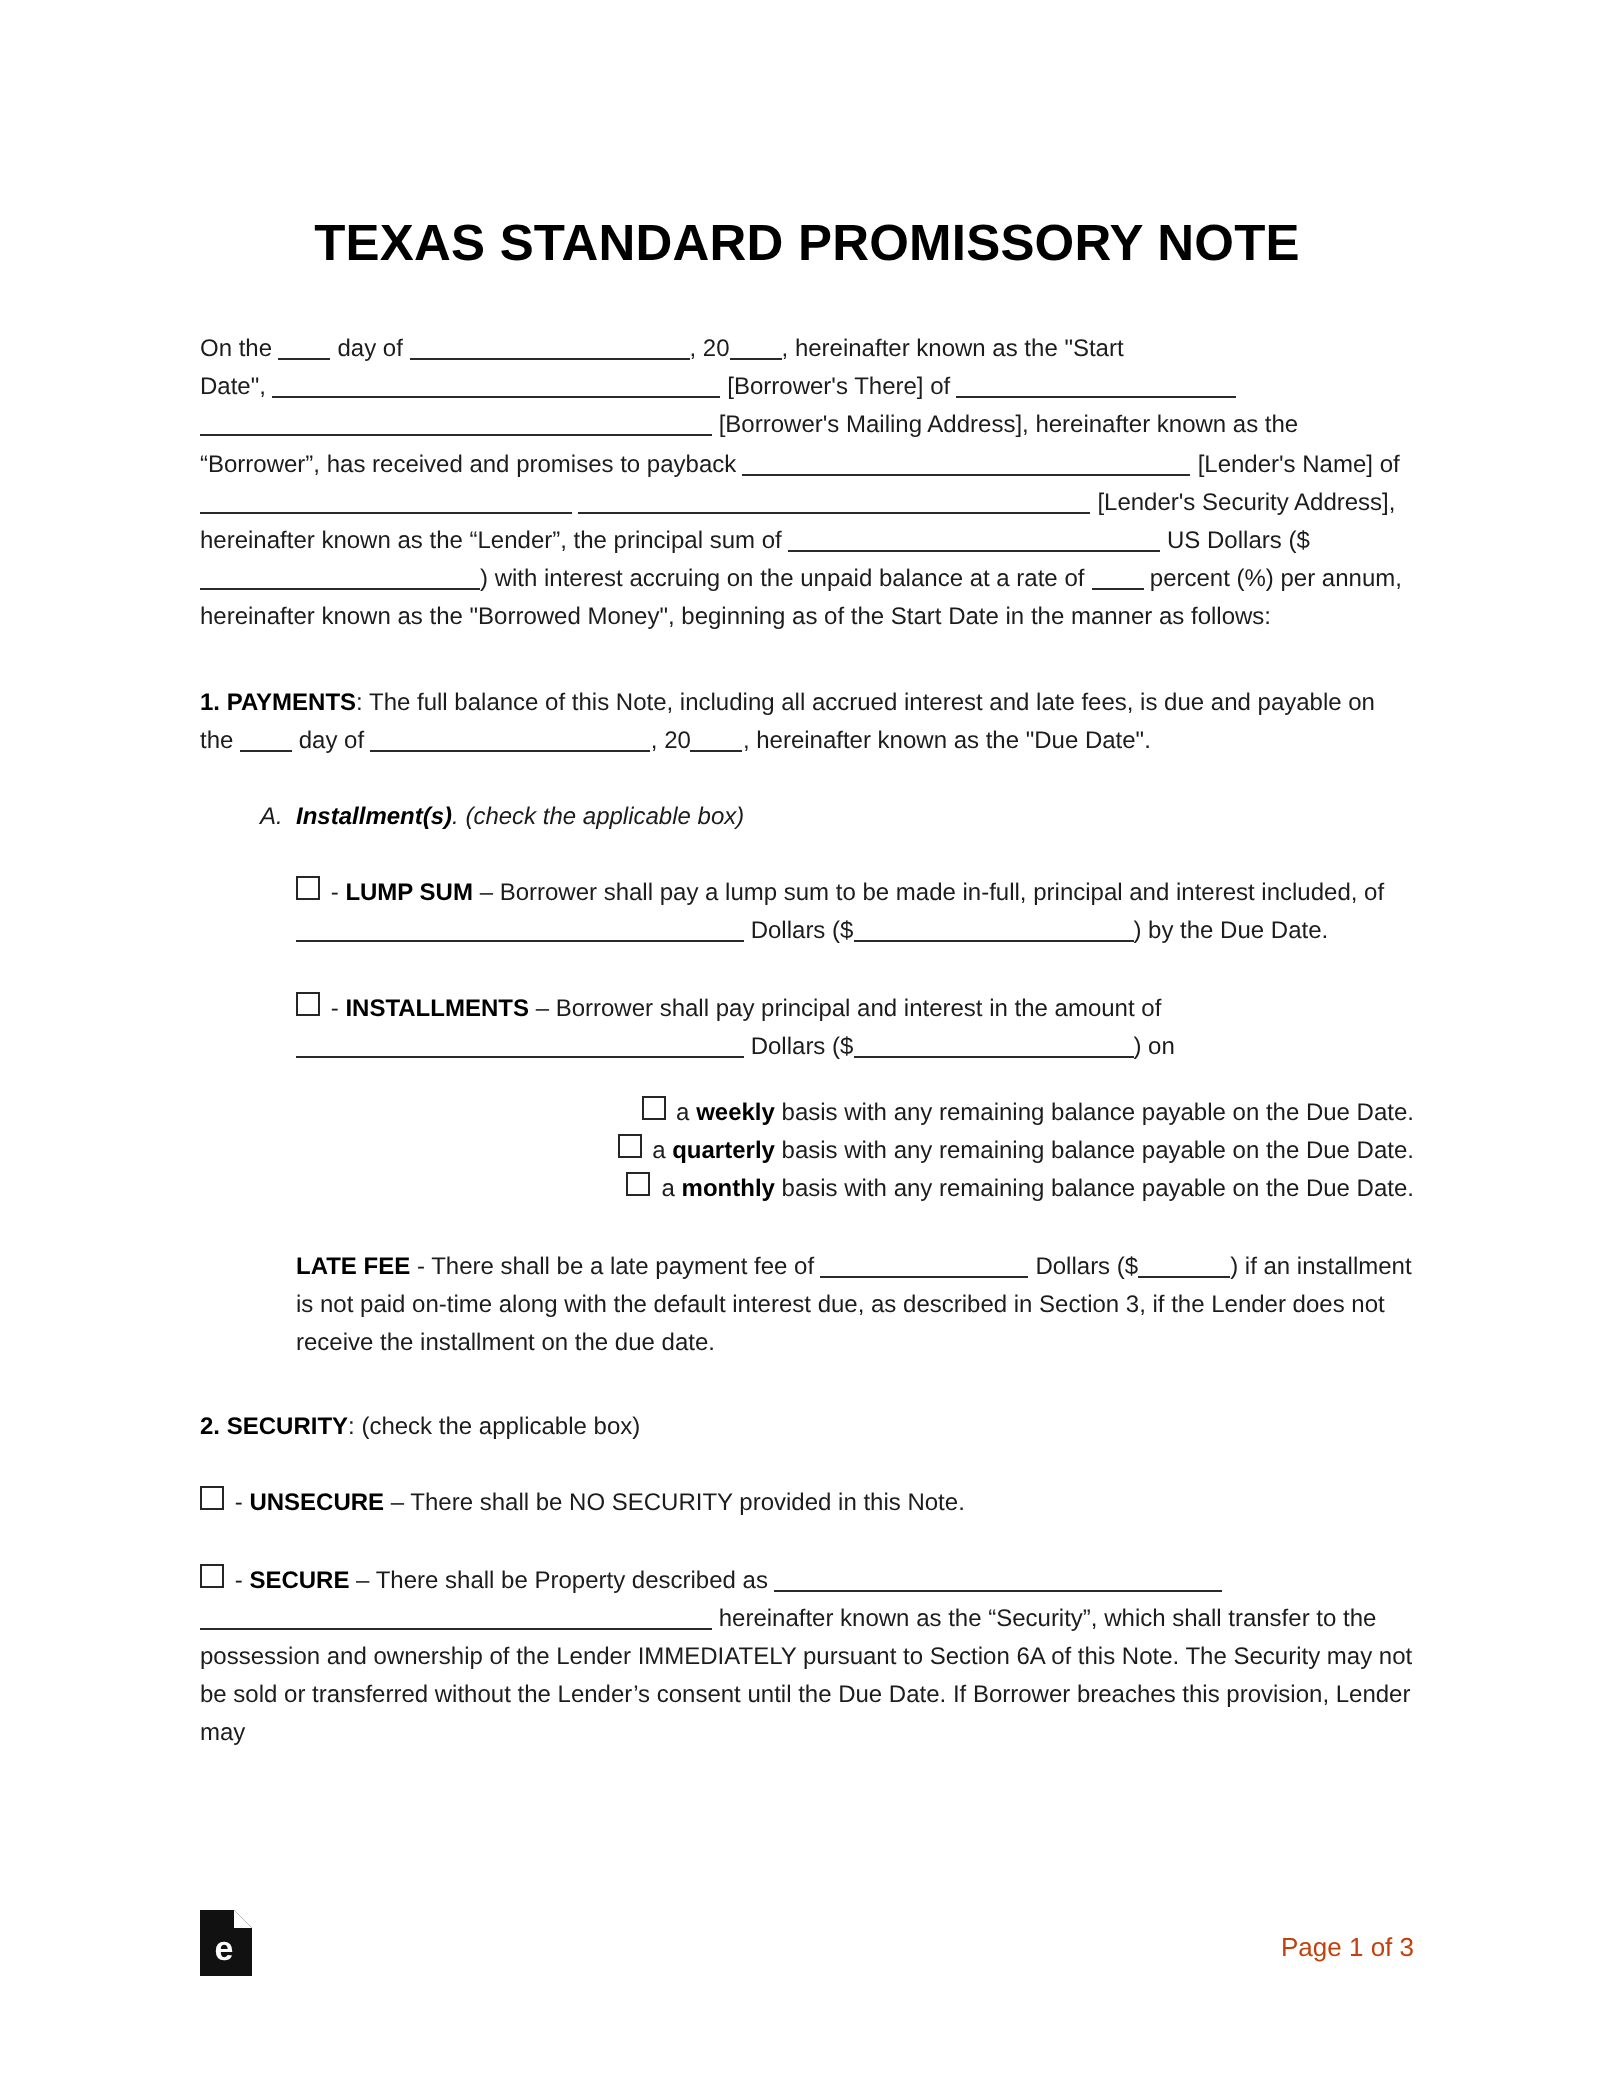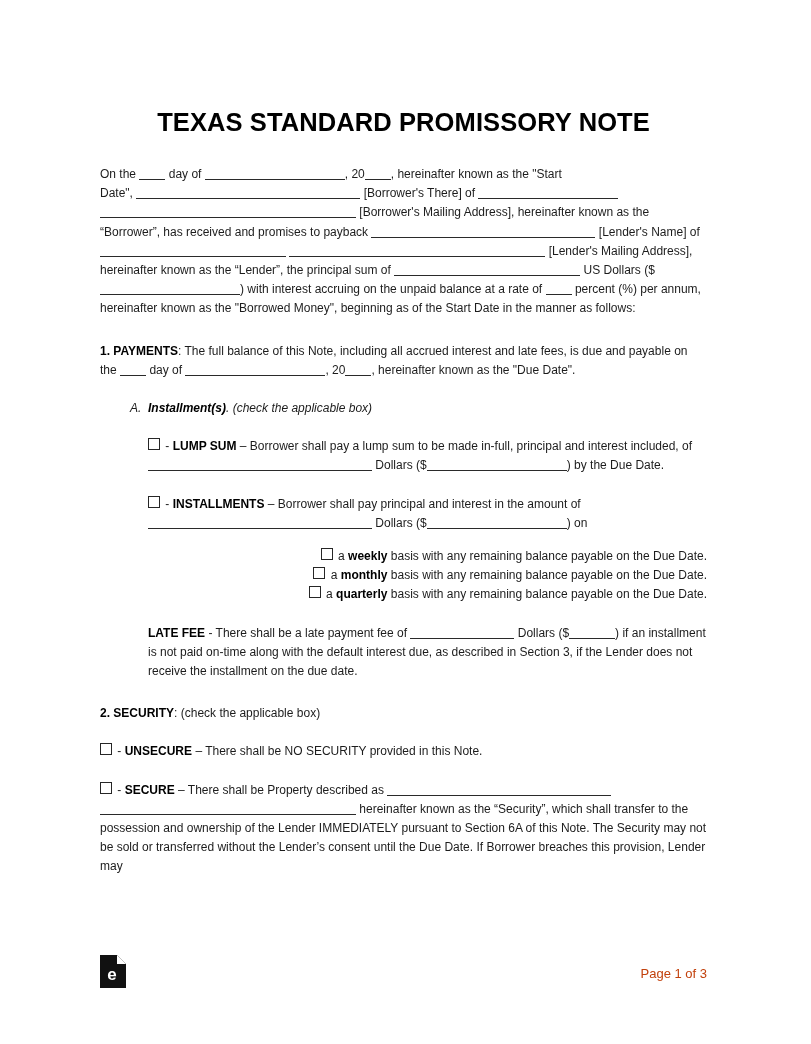--- a/index.html
+++ b/index.html
@@ -119,21 +119,21 @@
 
   <div class="content">
 
     <h1 class="doc-title">TEXAS STANDARD PROMISSORY NOTE</h1>
 
     <p class="para"><span>On the</span> <span class="bl bl-xxs"></span> <span>day of</span> <span class="bl bl-m"></span><span>, 20</span><span class="bl bl-xxs"></span><span>, hereinafter known as the "Start</span><br>
     <span>Date",</span> <span class="bl bl-xl"></span> <span>[Borrower's There] of</span> <span class="bl bl-m"></span>
     <span class="bl bl-xxl"></span> <span>[Borrower's Mailing</span>
     <span>Address], hereinafter known as the “Borrower”, has received and promises to payback</span>
     <span class="bl bl-xl"></span> <span>[Lender's Name] of</span> <span class="bl bl-l"></span>
-    <span class="bl bl-xxl"></span> <span>[Lender's Mailing</span>
+    <span class="bl bl-xxl"></span> <span>[Lender's Security</span>
     <span>Address], hereinafter known as the “Lender”, the principal sum of</span>
     <span class="bl bl-l"></span> <span>US Dollars ($</span><span class="bl bl-m"></span><span>) with interest accruing on</span>
     <span>the unpaid balance at a rate of</span> <span class="bl bl-xxs"></span> <span>percent (%) per annum, hereinafter known as the</span>
     <span>"Borrowed Money", beginning as of the Start Date in the manner as follows:</span></p>
 
     <div class="gap-lg"></div>
 
     <p class="para"><b>1.</b> <b>PAYMENTS</b><span>: The full balance of this Note, including all accrued interest and late fees, is due and payable on the</span> <span class="bl bl-xxs"></span> <span>day of</span> <span class="bl bl-m"></span><span>, 20</span><span class="bl bl-xxs"></span><span>, hereinafter known as the "Due Date".</span></p>
 
     <div class="gap-md"></div>
@@ -144,22 +144,22 @@
 
     <p class="para indent-b"><span class="chk"></span> <span>-</span> <b>LUMP SUM</b> <span>– Borrower shall pay a lump sum to be made in-full, principal and interest included, of</span> <span class="bl bl-xl"></span> <span>Dollars ($</span><span class="bl bl-m"></span><span>) by the Due Date.</span></p>
 
     <div class="gap-md"></div>
 
     <p class="para indent-b"><span class="chk"></span> <span>-</span> <b>INSTALLMENTS</b> <span>– Borrower shall pay principal and interest in the amount of</span> <span class="bl bl-xl"></span> <span>Dollars ($</span><span class="bl bl-m"></span><span>) on</span></p>
 
     <div class="gap-sm"></div>
 
     <p class="para indent-c"><span class="chk"></span> <span>a</span> <b>weekly</b> <span>basis with any remaining balance payable on the Due Date.</span></p>
+    <p class="para indent-c"><span class="chk"></span> <span>a</span> <b>quarterly</b> <span>basis with any remaining balance payable on the Due Date.</span></p>
     <p class="para indent-c"><span class="chk"></span> <span>a</span> <b>monthly</b> <span>basis with any remaining balance payable on the Due Date.</span></p>
-    <p class="para indent-c"><span class="chk"></span> <span>a</span> <b>quarterly</b> <span>basis with any remaining balance payable on the Due Date.</span></p>
 
     <div class="gap-md"></div>
 
     <p class="para indent-b"><b>LATE FEE</b> <span>- There shall be a late payment fee of</span> <span class="bl bl-s"></span> <span>Dollars ($</span><span class="bl bl-xs"></span><span>) if an installment is not paid on-time along with the default interest due, as described in Section 3, if the Lender does not receive the installment on the due date.</span></p>
 
     <div class="gap-lg"></div>
 
     <p class="para"><b>2.</b> <b>SECURITY</b><span>: (check the applicable box)</span></p>
 
     <div class="gap-md"></div>

